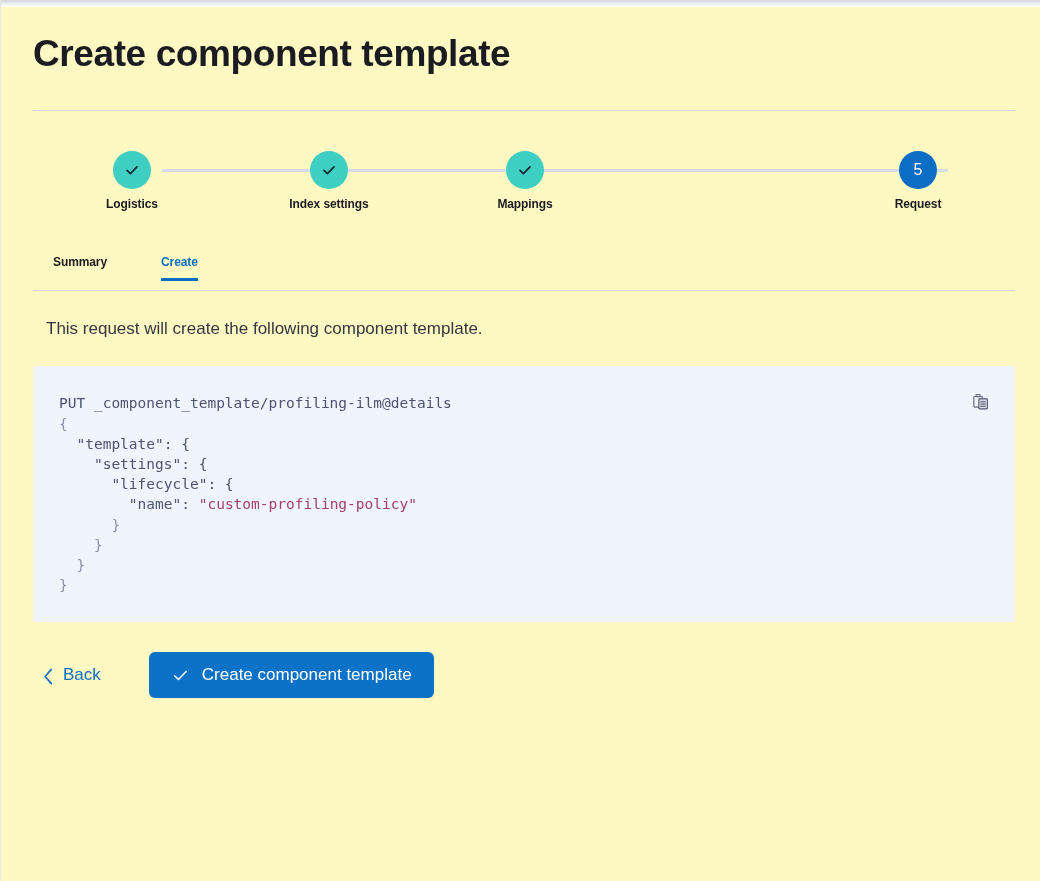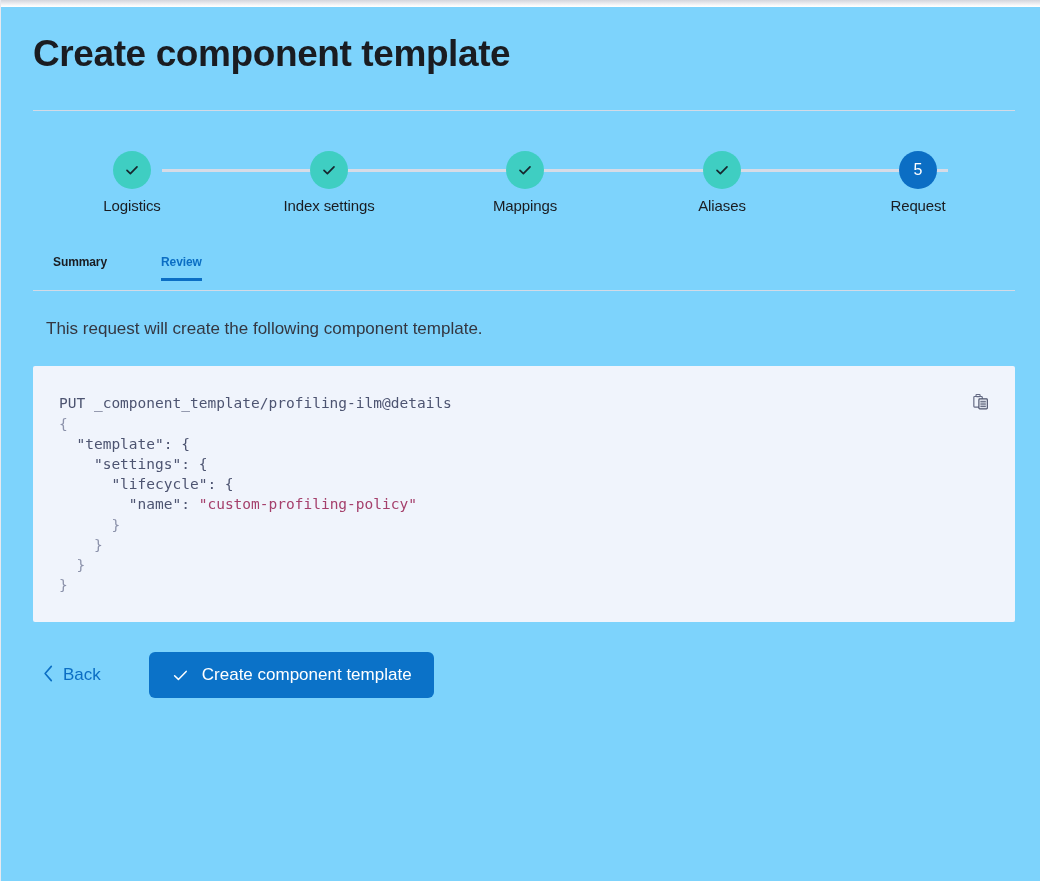--- a/index.html
+++ b/index.html
@@ -8,21 +8,21 @@
     margin: 0; padding: 0;
     width: 1040px; height: 881px;
     background: #ffffff;
     font-family: "Liberation Sans", sans-serif;
     -webkit-font-smoothing: antialiased;
   }
   #screen {
     position: relative;
     width: 1040px;
     height: 881px;
-    background: #7dd3fc;
+    background: #fef9c3;
     overflow: hidden;
     border-left: 1px solid #e7e9ef;
   }
   
   .top-strip {
     position: absolute; top: 0; left: 0; right: 0; height: 7px;
     background: linear-gradient(to bottom, #d3d5dd 0%, #e9eaee 45%, #f9fafb 80%, #ffffff 100%);
     pointer-events: none;
   }
 
@@ -76,22 +76,22 @@
   .step-circle svg { display: block; }
   .step-num {
     color: #ffffff;
     font-size: 16px;
     font-weight: 400;
     line-height: 1;
     font-family: "Liberation Sans", sans-serif;
   }
   .step-label {
     margin-top: 8px;
-    font-size: 15px;
-    font-weight: 400;
+    font-size: 12px;
+    font-weight: 700;
     color: #1a1c21;
     letter-spacing: -0.1px;
     white-space: nowrap;
   }
   .step-line {
     position: absolute;
     top: 18px;
     height: 3px;
     background: #d7dbe6;
     z-index: 1;
@@ -188,21 +188,21 @@
 
   
   .footer {
     margin-top: 30px;
     display: flex;
     align-items: center;
     height: 46px;
   }
   .back-btn {
     display: inline-flex;
-    align-items: flex-start;
+    align-items: flex-end;
     gap: 9px;
     background: none;
     border: none;
     color: #0b6ec4;
     font-size: 17px;
     font-weight: 400;
     cursor: pointer;
     padding: 6px 8px 6px 10px;
     font-family: "Liberation Sans", sans-serif;
   }
@@ -262,41 +262,33 @@
 
       <div class="step" style="left:402px;">
         <div class="step-circle complete">
           <svg width="18" height="18" viewBox="0 0 18 18">
             <path d="M4 9.3 L7.4 12.6 L14 5.8" fill="none" stroke="#16272e" stroke-width="1.7" stroke-linecap="round" stroke-linejoin="round"></path>
           </svg>
         </div>
         <div class="step-label">Mappings</div>
       </div>
 
-      <div class="step" style="left:599px;">
-        <div class="step-circle complete">
-          <svg width="18" height="18" viewBox="0 0 18 18">
-            <path d="M4 9.3 L7.4 12.6 L14 5.8" fill="none" stroke="#16272e" stroke-width="1.7" stroke-linecap="round" stroke-linejoin="round"></path>
-          </svg>
-        </div>
-        <div class="step-label">Aliases</div>
-      </div>
 
       <div class="step" style="left:795px;">
         <div class="step-circle current">
           <span class="step-num">5</span>
         </div>
         <div class="step-label">Request</div>
       </div>
 
     </div>
 
 
     <div class="tabs">
-      <button class="tab">Summary</button><button class="tab active">Review</button>
+      <button class="tab">Summary</button><button class="tab active">Create</button>
       <div class="tabs-underline"></div>
     </div>
 
     <p class="desc">This request will create the following component template.</p>
 
     <div class="code-wrap">
       <pre class="code"><span class="tok-plain">PUT _component_template/profiling-ilm@details</span>
 <span class="tok-punct">{</span>
 <span class="tok-plain">  "template": {</span>
 <span class="tok-plain">    "settings": {</span>

